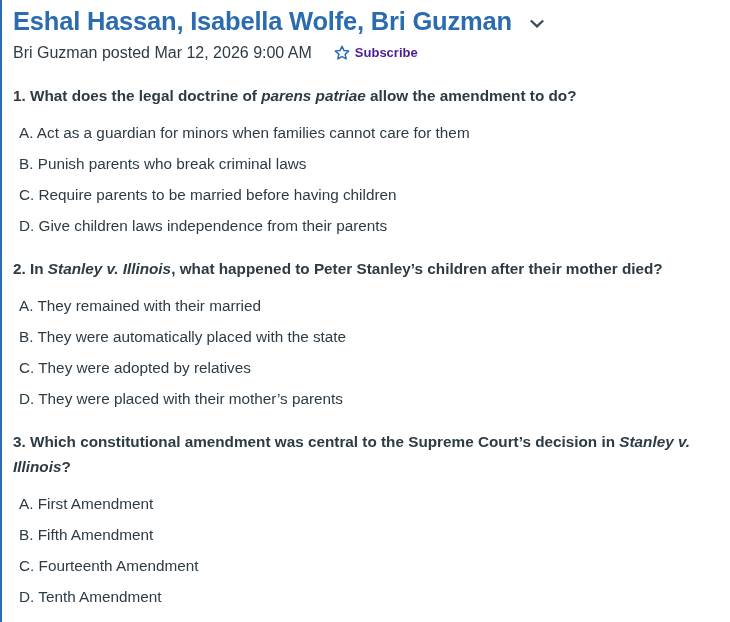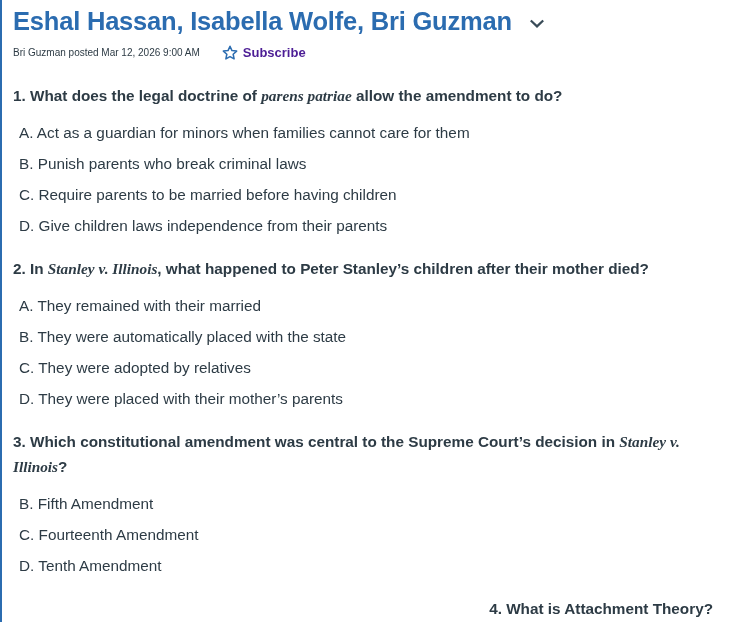--- a/index.html
+++ b/index.html
@@ -56,21 +56,21 @@
     cursor: pointer;
   }
   .chevron-btn svg { display: block; }
 
   .meta-row {
     display: flex;
     align-items: center;
     margin-top: 7px;
   }
   .posted-line {
-    font-size: 10px;
+    font-size: 16px;
     line-height: 18px;
     color: #2d3b45;
     white-space: nowrap;
   }
   .subscribe {
     display: inline-flex;
     align-items: center;
     margin-left: 22px;
     cursor: pointer;
   }
@@ -95,21 +95,21 @@
     font-size: 15.3px;
     line-height: 25px;
   }
   .q-block { margin-bottom: 18px; }
   .q-prompt {
     font-weight: bold;
     color: #2d3b45;
     margin: 0 0 12px 0;
     max-width: 700px;
   }
-  .q-prompt em { font-style: italic; font-family: Liberation Serif, serif; }
+  .q-prompt em { font-style: italic; }
   .q-option {
     margin: 6px;
     color: #2d3b45;
     font-weight: normal;
     line-height: 25px;
   }
   .q-block.last { margin-bottom: 0; text-align: right; }
   .q-block.last .q-prompt { margin-bottom: 0; }
 </style>
 </head>
@@ -149,20 +149,21 @@
         </div>
         <div class="q-block">
           <p class="q-prompt"><span>2. In </span><em>Stanley v. Illinois</em><span>, what happened to Peter Stanley’s children after their mother died?</span></p>
           <p class="q-option">A. They remained with their married</p>
           <p class="q-option">B. They were automatically placed with the state</p>
           <p class="q-option">C. They were adopted by relatives</p>
           <p class="q-option">D. They were placed with their mother’s parents</p>
         </div>
         <div class="q-block">
           <p class="q-prompt"><span>3. Which constitutional amendment was central to the Supreme Court’s decision in </span><em>Stanley v. Illinois</em><span>?</span></p>
+          <p class="q-option">A. First Amendment</p>
           <p class="q-option">B. Fifth Amendment</p>
           <p class="q-option">C. Fourteenth Amendment</p>
           <p class="q-option">D. Tenth Amendment</p>
         </div>
         <div class="q-block last">
           <p class="q-prompt"><span>4. What is Attachment Theory?</span></p>
         </div>
       </div>
 
   </div>

